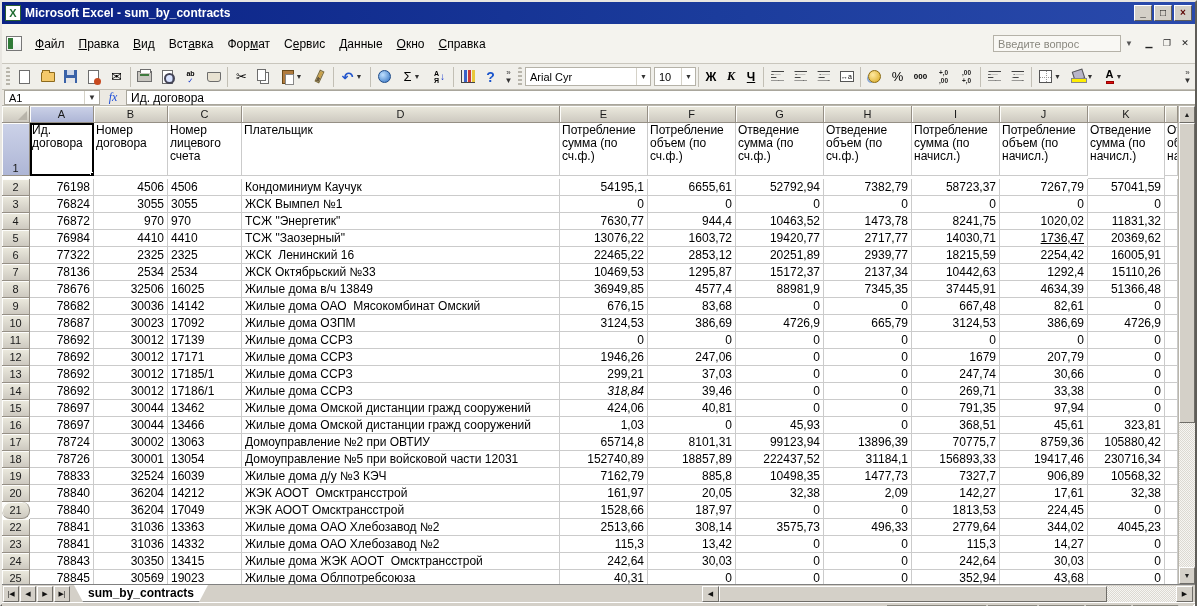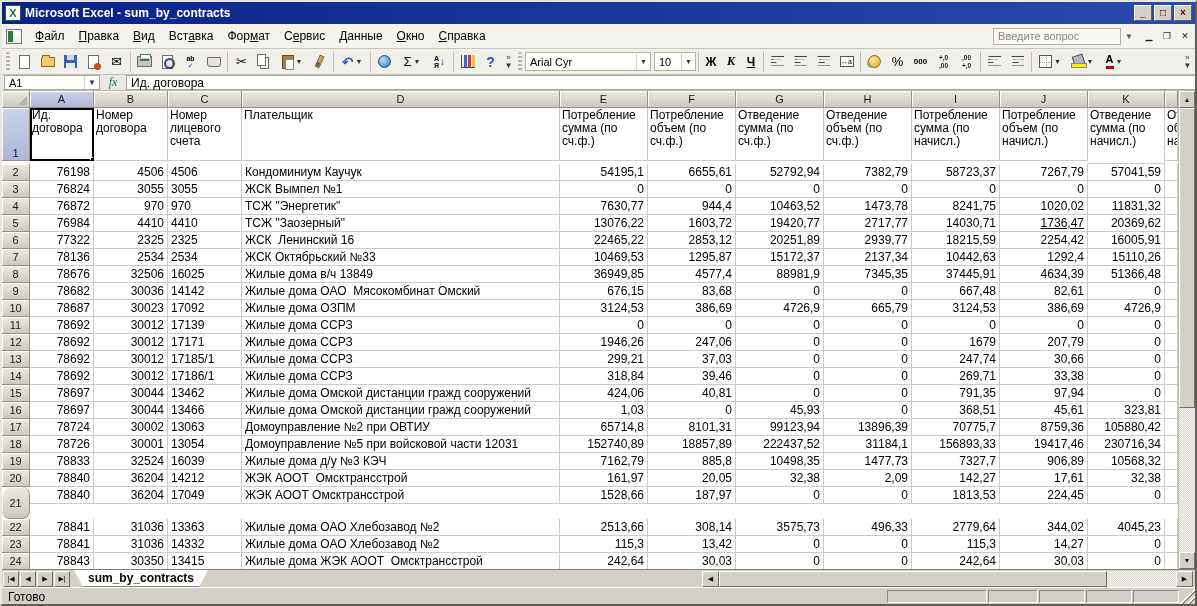--- a/index.html
+++ b/index.html
@@ -6,21 +6,21 @@
   html,body{width:1197px;height:606px;}
   body{font-family:"Liberation Sans","DejaVu Sans",sans-serif;font-size:12px;background:#d4d0c8;overflow:hidden;}
   .window{width:1197px;height:606px;border:2px solid;border-color:#e8e6e1 #5f5d58 #5f5d58 #e8e6e1;background:#d4d0c8;display:flex;flex-direction:column;}
   
   .titlebar{height:22px;background:linear-gradient(90deg,#0a2185,#1b3c9c 60%,#2a4aac);display:flex;align-items:center;padding:0 3px;flex:none;}
   .title-icon{width:16px;height:16px;background:#fff;border:1px solid #2b6030;margin-right:4px;display:flex;align-items:center;justify-content:center;color:#1d6b2f;font-weight:bold;font-size:11px;line-height:1;}
   .title-text{color:#fff;font-weight:bold;font-size:12px;flex:1;white-space:nowrap;overflow:hidden;}
   .winbtn{width:18px;height:16px;background:#d4d0c8;border:1px solid;border-color:#fff #5f5d58 #5f5d58 #fff;margin-left:2px;display:flex;align-items:center;justify-content:center;font-size:10px;font-weight:bold;color:#000;line-height:1;}
   .winbtn.close span{color:#5a0000;}
   
-  .menubar{height:25px;background:#f4f3ee;border-bottom:1px solid #c9c6bd;display:flex;align-items:center;padding:12px 2px;flex:none;}
+  .menubar{height:40px;background:#f4f3ee;border-bottom:1px solid #c9c6bd;display:flex;align-items:center;padding:12px 2px;flex:none;}
   .app-icon{width:16px;height:15px;border:1px solid #777;background:linear-gradient(#fff,#eee);margin:0 6px 0 2px;position:relative;}
   .app-icon::before{content:"";position:absolute;left:1px;top:1px;right:8px;bottom:1px;background:#2f7a38;}
   .mi{padding:3px 7px;color:#000;white-space:nowrap;}
   .mi u{text-decoration:underline;}
   .menubar-right{margin-left:auto;display:flex;align-items:center;}
   .question-box{width:128px;height:17px;border:1px solid #b5b2a8;background:#f9f8f4;color:#8a887f;font-size:11px;padding:1px 4px;display:flex;align-items:center;}
   .q-drop{font-size:8px;color:#555;padding:0 6px 0 4px;}
   .mwinbtn{width:16px;height:14px;margin-left:2px;display:flex;align-items:center;justify-content:center;font-size:9px;font-weight:bold;color:#222;line-height:1;}
   
   .toolbar{height:26px;background:#f0efea;border-bottom:1px solid #c2bfb5;display:flex;align-items:center;padding:0 1px;flex:none;overflow:hidden;}
@@ -78,21 +78,21 @@
   .i-fill::before{content:"";position:absolute;left:2px;top:0;width:9px;height:8px;background:#b8b5c8;border:1px solid #555;transform:rotate(-18deg);}
   .i-fill::after{content:"";position:absolute;left:0;bottom:0;width:14px;height:3px;background:#ffee00;border:1px solid #888;}
   .i-fontcolor{font-size:11px;font-weight:bold;line-height:1;text-align:center;}
   .i-fontcolor i{display:block;height:3px;background:#e01010;border:1px solid #900;margin-top:1px;font-style:normal;}
   .chev{width:13px;height:22px;display:flex;flex-direction:column;align-items:center;justify-content:center;font-size:8px;line-height:1;color:#333;flex:none;}
   
   .formulabar{height:16px;background:#ece9e2;border-bottom:1px solid #b9b6ac;display:flex;align-items:stretch;flex:none;}
   .namebox{width:96px;background:#fff;border:1px solid #a9a69c;display:flex;align-items:center;margin:0 0 0 2px;}
   .namebox .val{flex:1;padding:0 4px;font-size:11px;}
   .namebox .na{width:15px;font-size:8px;color:#333;display:flex;align-items:center;justify-content:center;border-left:1px solid #d5d2c8;height:100%;}
-  .fxbtn{width:26px;display:flex;align-items:center;justify-content:center;font-size:12px;font-style:italic;font-family:"Liberation Serif",serif;color:#0f766e;}
+  .fxbtn{width:26px;display:flex;align-items:center;justify-content:center;font-size:12px;font-style:italic;font-family:"Liberation Serif",serif;color:#1d4ed8;}
   .fcontent{flex:1;background:#fff;border:1px solid #a9a69c;border-right:none;display:flex;align-items:center;padding:0 4px;font-size:12px;}
   
   .gridwrap{height:478px;display:flex;flex:none;background:#fff;}
   .sheet{width:1176px;flex:none;overflow:hidden;background:#fff;}
   .grow{display:flex;}
   .colhdr,.rowhdr{background:linear-gradient(#eceade,#cdc9c0);border-right:1px solid #958f85;border-bottom:1px solid #958f85;box-shadow:inset 1px 1px 0 #fdfdfb;display:flex;align-items:center;justify-content:center;font-size:11px;color:#1a1a1a;flex:none;overflow:hidden;}
   .colhdr.sel,.rowhdr.sel{background:linear-gradient(#ccd2e8,#aeb6d6);}
   .corner{position:relative;}
   .corner::after{content:"";position:absolute;right:2px;bottom:2px;border-left:9px solid transparent;border-bottom:9px solid #b8b4aa;}
   .cell{border-right:1px solid #cbcbcb;border-bottom:1px solid #cbcbcb;font-size:12px;padding:0 3px;display:flex;align-items:center;overflow:hidden;white-space:pre;background:#fff;flex:none;}
@@ -529,21 +529,21 @@
           <div class="cell num" style="width: 88px; height: 17px;">30,66</div>
           <div class="cell num" style="width: 77px; height: 17px;">0</div>
           <div class="cell txt" style="width: 13px; height: 17px;"></div>
         </div>
         <div class="grow">
           <div class="rowhdr" style="width: 28px; height: 17px;">14</div>
           <div class="cell num" style="width: 64px; height: 17px;">78692</div>
           <div class="cell num" style="width: 74px; height: 17px;">30012</div>
           <div class="cell txt" style="width: 74px; height: 17px;">17186/1</div>
           <div class="cell txt" style="width: 318px; height: 17px;">Жилые дома ССРЗ</div>
-          <div class="cell num" style="width: 88px; height: 17px;">318,84</div>
+          <div class="cell num" style="width: 88px; height: 17px; font-style: italic;">318,84</div>
           <div class="cell num" style="width: 88px; height: 17px;">39,46</div>
           <div class="cell num" style="width: 88px; height: 17px;">0</div>
           <div class="cell num" style="width: 88px; height: 17px;">0</div>
           <div class="cell num" style="width: 88px; height: 17px;">269,71</div>
           <div class="cell num" style="width: 88px; height: 17px;">33,38</div>
           <div class="cell num" style="width: 77px; height: 17px;">0</div>
           <div class="cell txt" style="width: 13px; height: 17px;"></div>
         </div>
         <div class="grow">
           <div class="rowhdr" style="width: 28px; height: 17px;">15</div>
@@ -629,21 +629,21 @@
           <div class="cell num" style="width: 88px; height: 17px;">161,97</div>
           <div class="cell num" style="width: 88px; height: 17px;">20,05</div>
           <div class="cell num" style="width: 88px; height: 17px;">32,38</div>
           <div class="cell num" style="width: 88px; height: 17px;">2,09</div>
           <div class="cell num" style="width: 88px; height: 17px;">142,27</div>
           <div class="cell num" style="width: 88px; height: 17px;">17,61</div>
           <div class="cell num" style="width: 77px; height: 17px;">32,38</div>
           <div class="cell txt" style="width: 13px; height: 17px;"></div>
         </div>
         <div class="grow">
-          <div class="rowhdr" style="width: 28px; height: 32px; border-radius: 8px;">21</div>
+          <div class="rowhdr" style="width: 28px; height: 17px; border-radius: 8px;">21</div>
           <div class="cell num" style="width: 64px; height: 17px;">78840</div>
           <div class="cell num" style="width: 74px; height: 17px;">36204</div>
           <div class="cell txt" style="width: 74px; height: 17px;">17049</div>
           <div class="cell txt" style="width: 318px; height: 17px;">ЖЭК АООТ Омсктрансстрой</div>
           <div class="cell num" style="width: 88px; height: 17px;">1528,66</div>
           <div class="cell num" style="width: 88px; height: 17px;">187,97</div>
           <div class="cell num" style="width: 88px; height: 17px;">0</div>
           <div class="cell num" style="width: 88px; height: 17px;">0</div>
           <div class="cell num" style="width: 88px; height: 17px;">1813,53</div>
           <div class="cell num" style="width: 88px; height: 17px;">224,45</div>

